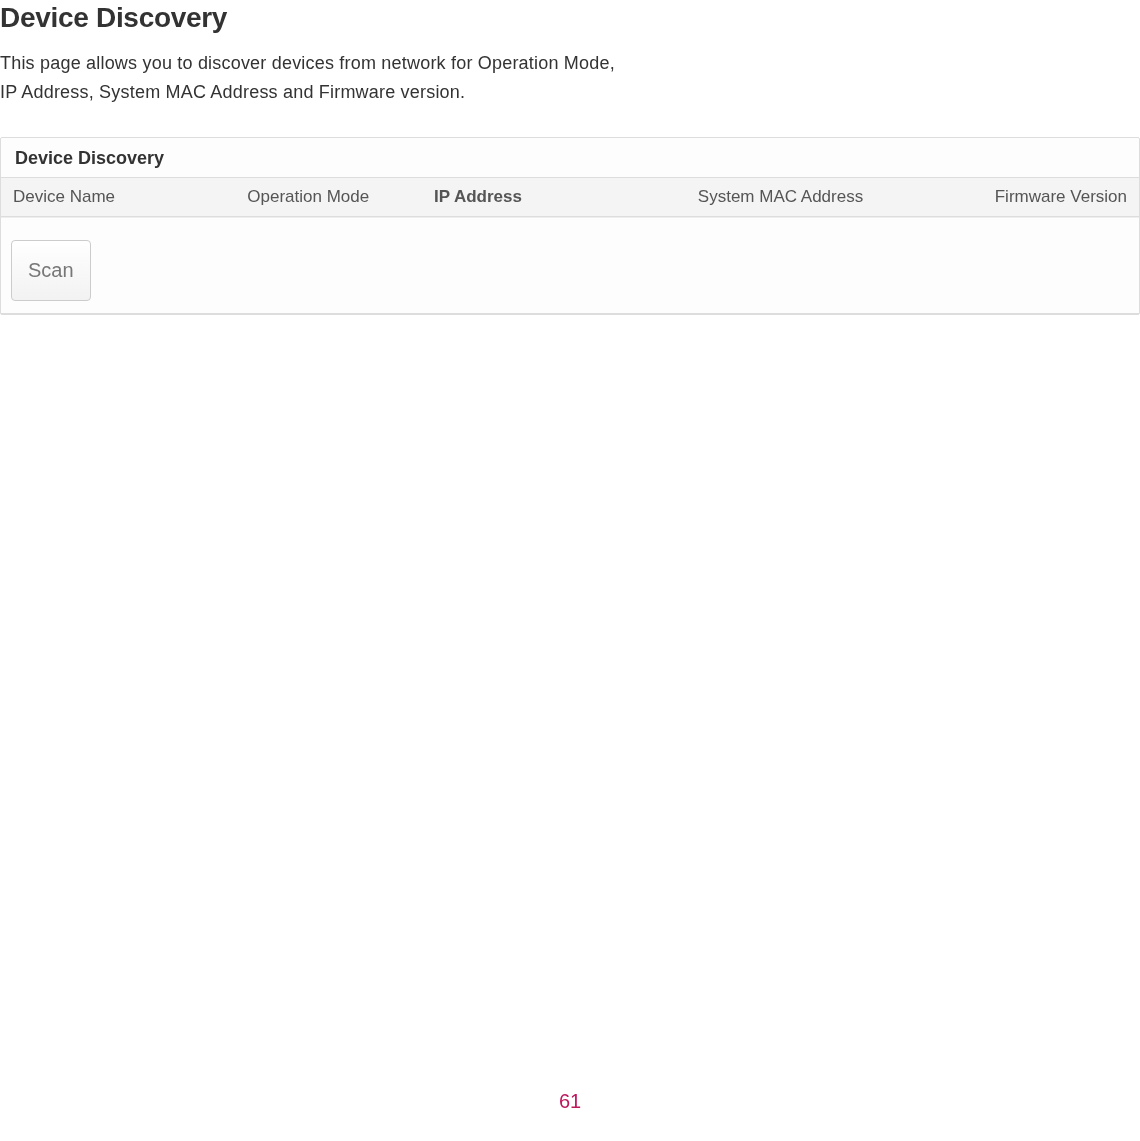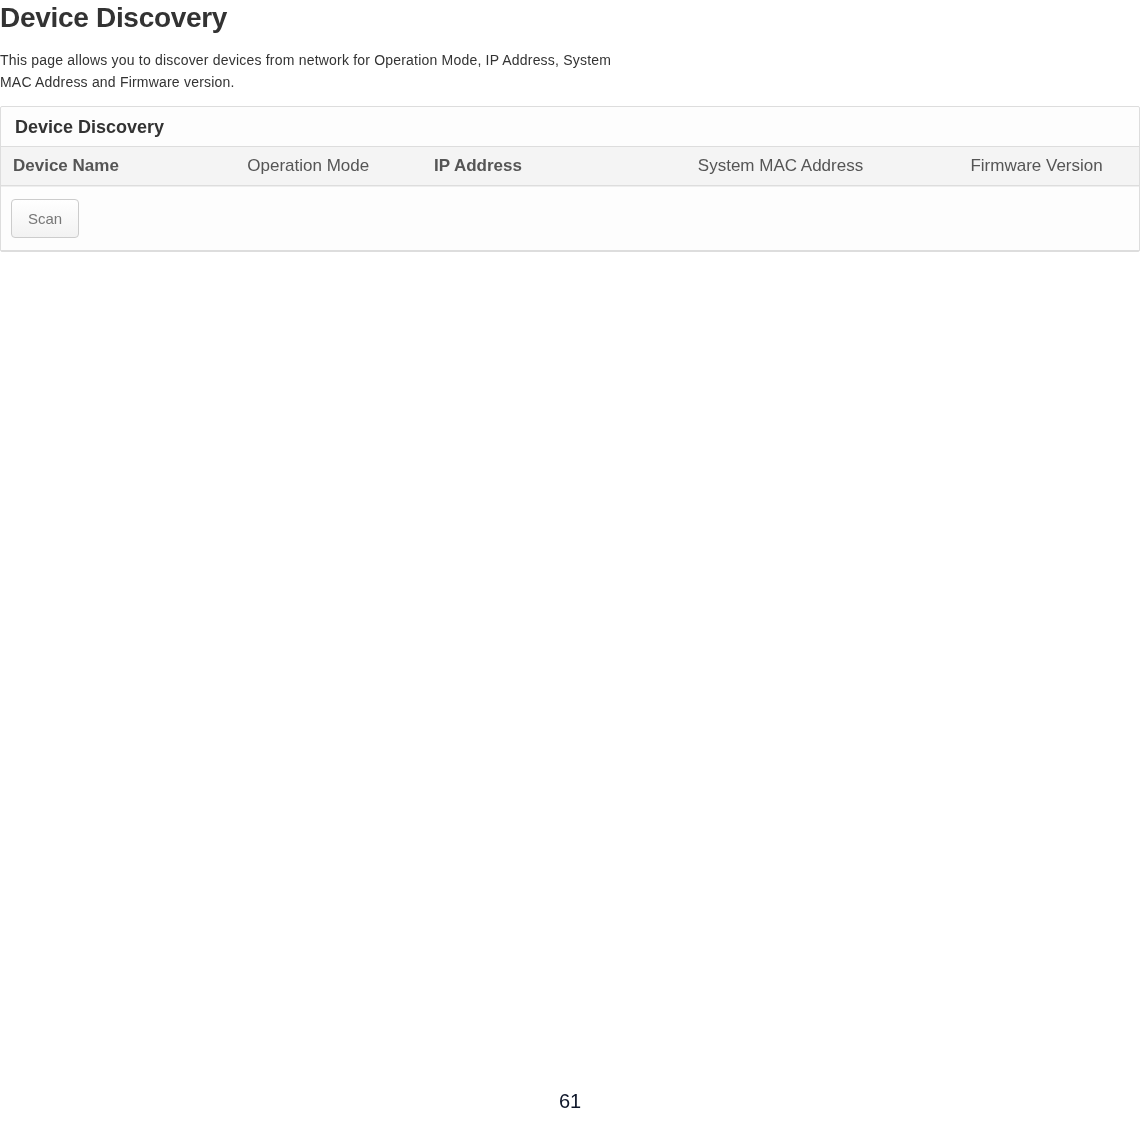--- a/index.html
+++ b/index.html
@@ -15,26 +15,26 @@
       position: relative;
     }
     .page-heading {
       font-size: 28px;
       font-weight: bold;
       color: #333333;
       padding: 2px 0 15px 0;
       letter-spacing: -0.3px;
     }
     .page-description {
-      font-size: 14px;
+      font-size: 18px;
       color: #333333;
       line-height: 1.6;
       max-width: 620px;
       letter-spacing: 0.2px;
-      margin-bottom: 12px;
+      margin-bottom: 30px;
     }
     .panel {
       border: 1px solid #dddddd;
       background: #fdfdfd;
       border-radius: 2px;
     }
     .panel-title {
       font-size: 18px;
       font-weight: bold;
       color: #333333;
@@ -51,49 +51,50 @@
       border-bottom: 1px solid #dddddd;
     }
     th {
       text-align: left;
       font-weight: normal;
       font-size: 17px;
       color: #555555;
       padding: 9px 12px;
       font-family: Verdana, Geneva, sans-serif;
     }
-    th:nth-child(1) { width: 17%; font-weight: bold; }
+    th:nth-child(1) { width: 17%; }
     th:nth-child(2) { width: 20%; text-align: center; }
     th:nth-child(3) { width: 18%; font-weight: bold; }
     th:nth-child(4) { width: 27%; text-align: center; }
-    th:nth-child(5) { width: 18%; text-align: center; }
+    th:nth-child(5) { width: 18%; text-align: right; }
     .button-row {
       padding: 12px 10px 12px 10px;
       border-bottom: 1px solid #dddddd;
       border-top: 1px solid #eeeeee;
       background: #fdfdfd;
     }
     .scan-button {
       display: inline-block;
-      padding: 10px 16px;
-      font-size: 15px;
+      padding: 18px 16px;
+      font-size: 20px;
       color: #777777;
       background: linear-gradient(to bottom, #ffffff, #f2f2f2);
       border: 1px solid #cccccc;
       border-radius: 4px;
       cursor: pointer;
       font-family: Verdana, Geneva, sans-serif;
+      margin-top: 10px;
     }
     .page-number {
       position: absolute;
       bottom: 28px;
       left: 50%;
       transform: translateX(-50%);
       font-size: 20px;
-      color: #0f172a;
+      color: #be185d;
     }
   </style>
 </head>
 <body>
 
 <h1 class="page-heading">Device Discovery</h1>
 
 <p class="page-description">This page allows you to discover devices from network for Operation Mode, IP Address, System MAC Address and Firmware version.</p>
 
 <div class="panel">

